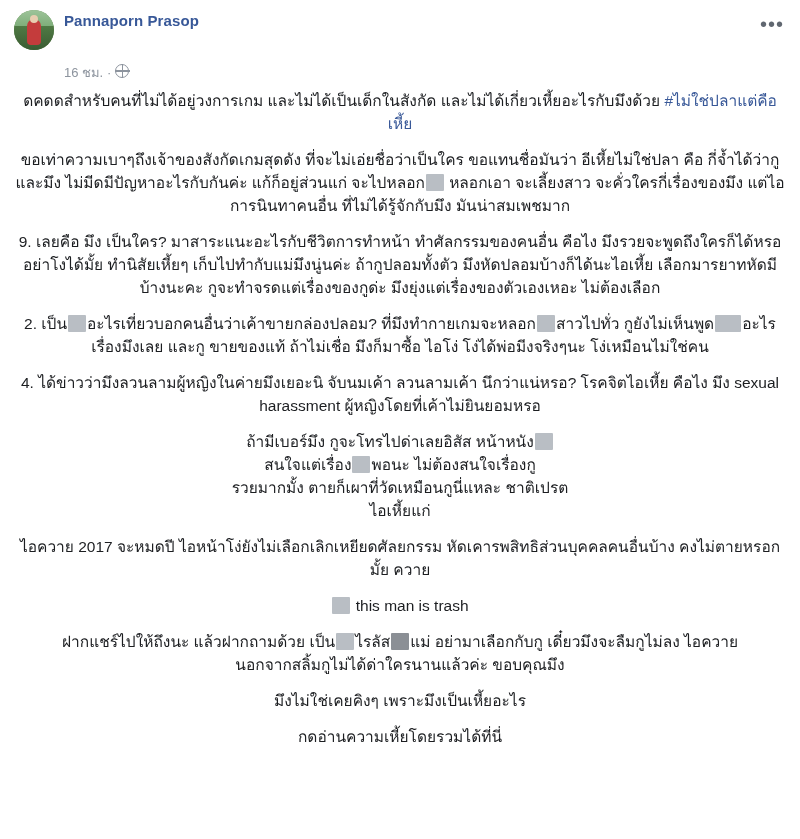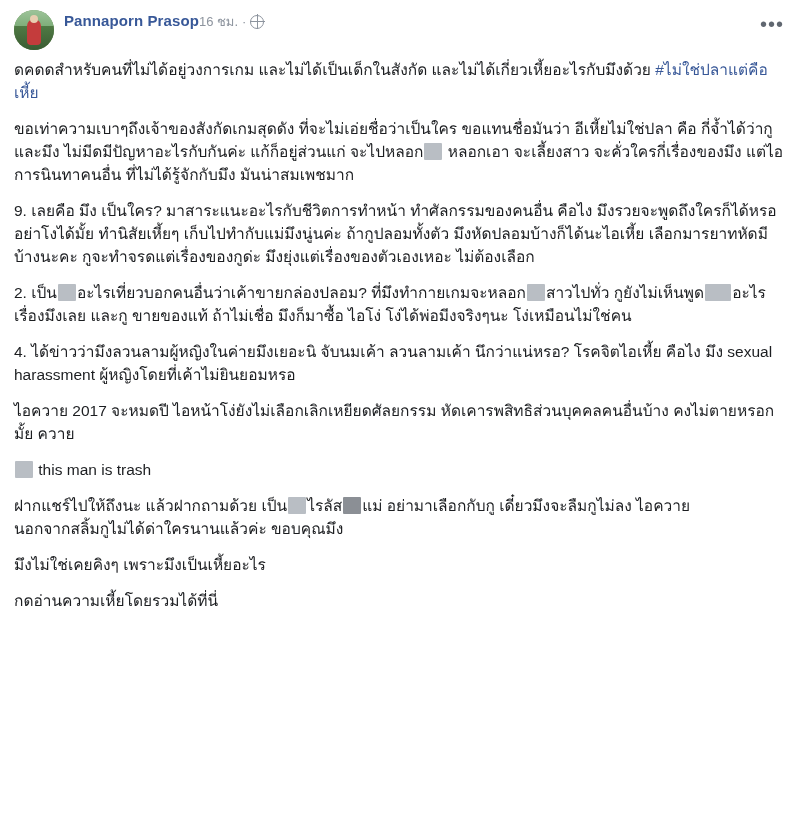--- a/index.html
+++ b/index.html
@@ -61,38 +61,39 @@
     position: absolute;
     left: 16px;
     top: 5px;
     width: 8px;
     height: 8px;
     border-radius: 50%;
     background: #e8cdb0;
   }
   .name-block {
     display: flex;
-    flex-direction: row;
+    flex-direction: column;
     justify-content: center;
     padding-top: 1px;
+    gap: 32px;
   }
   .author-name {
     font-size: 15px;
     font-weight: bold;
     color: #385898;
     line-height: 19px;
     letter-spacing: 0.1px;
   }
   .meta-line {
     font-size: 13px;
     color: #8d949e;
     line-height: 17px;
     margin-top: 2px;
     display: flex;
-    align-items: center;
+    align-items: flex-start;
   }
   .meta-sep {
     margin: 0 4px;
     font-size: 13px;
     color: #8d949e;
   }
   .globe-icon {
     display: inline-block;
     width: 12px;
     height: 12px;
@@ -132,20 +133,21 @@
     user-select: none;
   }
   .post-body {
     font-size: 15.5px;
     line-height: 23px;
     color: #1c1e21;
     word-wrap: break-word;
   }
   .para {
     margin: 0 0 13px 0;
+    text-align: center;
   }
   .para.tight {
     margin-bottom: 0;
   }
   .hashtag {
     color: #385898;
   }
   .redact {
     display: inline-block;
     vertical-align: -3px;
@@ -180,20 +182,21 @@
     </div>
     <div class="menu-dots">•••</div>
   </div>
 
   <div class="post-body" id="post-body">
       <div class="para">ดคดดสำหรับคนที่ไม่ได้อยู่วงการเกม และไม่ได้เป็นเด็กในสังกัด และไม่ได้เกี่ยวเหี้ยอะไรกับมึงด้วย <span class="hashtag">#ไม่ใช่ปลาแต่คือเหี้ย</span></div>
       <div class="para">ขอเท่าความเบาๆถึงเจ้าของสังกัดเกมสุดดัง ที่จะไม่เอ่ยชื่อว่าเป็นใคร ขอแทนชื่อมันว่า อีเหี้ยไม่ใช่ปลา คือ กี่จ้ำได้ว่ากู และมึง ไม่มีดมีปัญหาอะไรกับกันค่ะ แก้ก็อยู่ส่วนแก่ จะไปหลอก<span class="redact"></span> หลอกเอา จะเลี้ยงสาว จะคั่วใครกี่เรื่องของมึง แต่ไอการนินทาคนอื่น ที่ไม่ได้รู้จักกับมึง มันน่าสมเพชมาก</div>
       <div class="para">9. เลยคือ มึง เป็นใคร? มาสาระแนะอะไรกับชีวิตการทำหน้า ทำศัลกรรมของคนอื่น คือไง มึงรวยจะพูดถึงใครก็ได้หรอ อย่าโงได้มั้ย ทำนิสัยเหี้ยๆ เก็บไปทำกับแม่มึงนู่นค่ะ ถ้ากูปลอมทั้งตัว มึงหัดปลอมบ้างก็ได้นะไอเหี้ย เลือกมารยาทหัดมีบ้างนะคะ กูจะทำจรดแต่เรื่องของกูด่ะ มึงยุ่งแต่เรื่องของตัวเองเหอะ ไม่ต้องเลือก</div>
       <div class="para">2. เป็น<span class="redact"></span>อะไรเที่ยวบอกคนอื่นว่าเค้าขายกล่องปลอม? ที่มึงทำกายเกมจะหลอก<span class="redact"></span>สาวไปทั่ว กูยังไม่เห็นพูด<span class="redact w2"></span>อะไรเรื่องมึงเลย และกู ขายของแท้ ถ้าไม่เชื่อ มึงก็มาซื้อ ไอโง่ โง่ได้พ่อมีงจริงๆนะ โง่เหมือนไม่ใช่คน</div>
       <div class="para">4. ได้ข่าวว่ามึงลวนลามผู้หญิงในค่ายมึงเยอะนิ จับนมเค้า ลวนลามเค้า นึกว่าแน่หรอ? โรคจิตไอเหี้ย คือไง มึง sexual harassment ผู้หญิงโดยที่เค้าไม่ยินยอมหรอ</div>
+      <div class="para">ถ้ามีเบอร์มึง กูจะโทรไปด่าเลยอิสัส หน้าหนัง<span class="redact"></span><br>สนใจแต่เรื่อง<span class="redact"></span>พอนะ ไม่ต้องสนใจเรื่องกู<br>รวยมากมั้ง ตายก็เผาที่วัดเหมือนกูนี่แหละ ชาติเปรต<br>ไอเหี้ยแก่</div>
       <div class="para">ไอควาย 2017 จะหมดปี ไอหน้าโง่ยังไม่เลือกเลิกเหยียดศัลยกรรม หัดเคารพสิทธิส่วนบุคคลคนอื่นบ้าง คงไม่ตายหรอกมั้ย ควาย</div>
       <div class="para"><span class="redact"></span>  this man is trash</div>
       <div class="para">ฝากแชร์ไปให้ถึงนะ แล้วฝากถามด้วย เป็น<span class="redact"></span>ไรลัส<span class="redact dark"></span>แม่ อย่ามาเลือกกับกู เดี๋ยวมึงจะลืมกูไม่ลง ไอควาย<br>นอกจากสลิ้มกูไม่ได้ด่าใครนานแล้วค่ะ ขอบคุณมึง</div>
       <div class="para">มึงไม่ใช่เคยคิงๆ เพราะมึงเป็นเหี้ยอะไร</div>
       <div class="para tight">กดอ่านความเหี้ยโดยรวมได้ที่นี่</div>
     </div>
 
 </div>
 
 </body></html>

